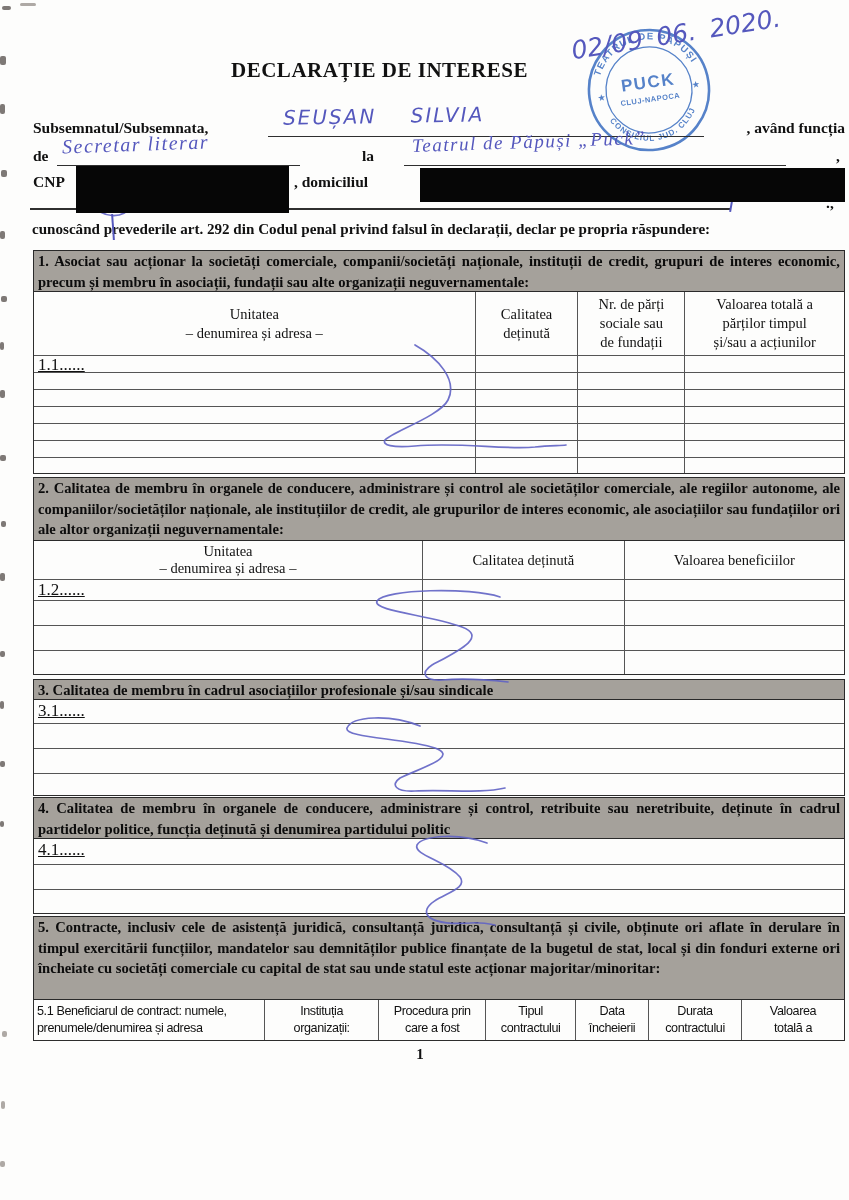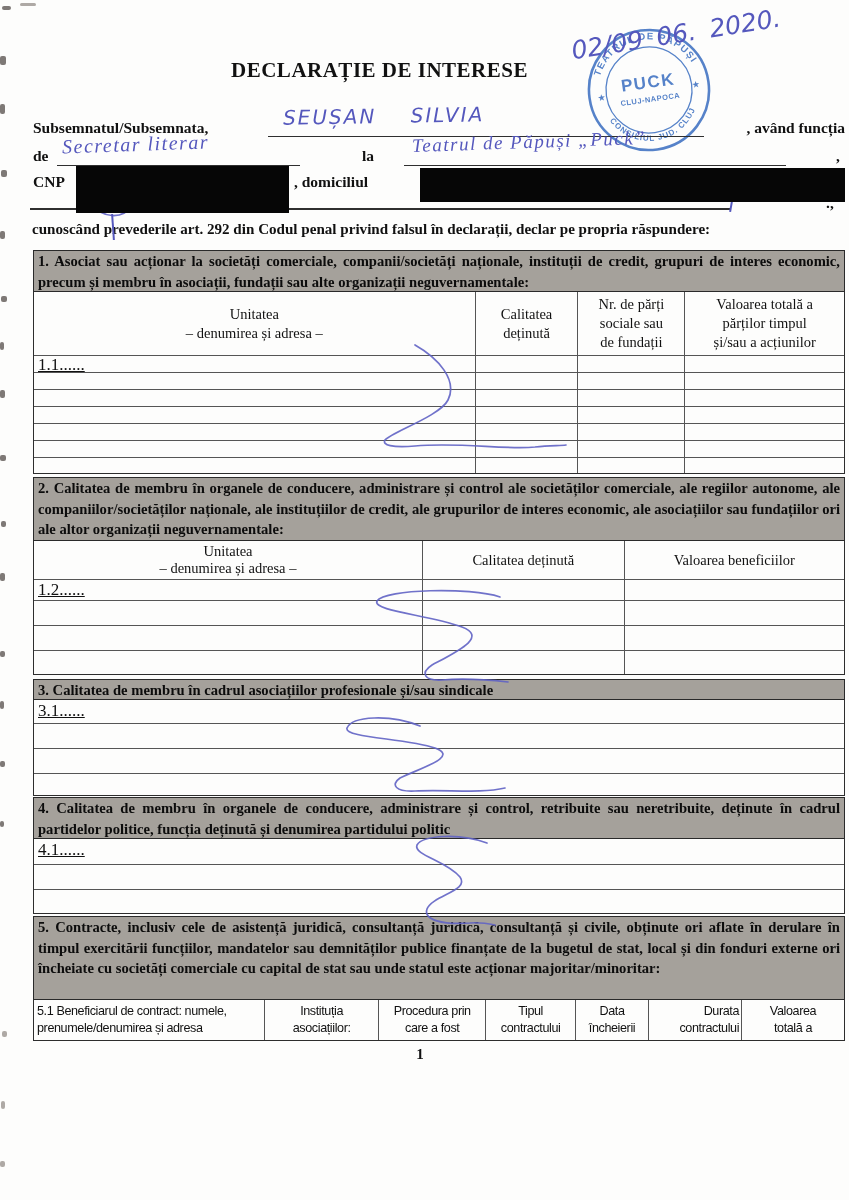--- a/index.html
+++ b/index.html
@@ -41,21 +41,21 @@
   .td + .td{border-left:1px solid #555;}
   .hcell{display:flex;flex-direction:column;align-items:center;justify-content:center;
          text-align:center;font-size:14.5px;line-height:19px;padding:2px 2px;}
   .rowlabel{font-size:17px;padding:0 0 0 4px;line-height:17px;text-decoration:underline;}
   
   .s1c1{width:54.4%;} .s1c2{width:12.7%;} .s1c3{width:13.2%;} .s1c4{width:19.7%;}
   
   .s2c1{width:47.9%;} .s2c2{width:24.9%;} .s2c3{width:27.2%;}
   
   .s5c1{width:28.4%;} .s5c2{width:14.1%;} .s5c3{width:13.2%;} .s5c4{width:11.1%;}
-  .s5c5{width:9.0%;}  .s5c6{width:11.5%;align-items:flex-end;} .s5c7{width:12.7%;}
+  .s5c5{width:9.0%;}  .s5c6{width:11.5%;} .s5c7{width:12.7%;}
   .s5 .hcell{font-family:"Liberation Sans","DejaVu Sans",sans-serif;font-size:12.6px;
              letter-spacing:-.4px;line-height:17px;}
   .s5 .left{align-items:flex-start;text-align:left;padding-left:3px;}
   .squig{position:absolute;z-index:4;pointer-events:none;}
   .squig path{fill:none;stroke:#6063c4;stroke-width:1.7;stroke-linecap:round;opacity:.9;}
   .tick{position:absolute;width:2px;background:#5558bd;z-index:4;}
   .footer{position:absolute;top:1046px;left:0;width:840px;text-align:center;
           font-weight:bold;font-size:15px;}
 </style>
 </head>
@@ -280,21 +280,21 @@
 
   <div class="band" style="top:916px;height:84px;">5. Contracte, inclusiv cele de asistență juridică, consultanță juridică, consultanță și civile, obținute ori aflate în derulare în timpul exercitării funcțiilor, mandatelor sau demnităților publice finanțate de la bugetul de stat, local și din fonduri externe ori încheiate cu societăți comerciale cu capital de stat sau unde statul este acționar majoritar/minoritar:</div>
   <div class="tbl s5" style="top:1000px;">
     <div class="tr" style="height:40px;">
       <div class="td s5c1 hcell left">
         <span>5.1 Beneficiarul de contract: numele,</span>
         <span>prenumele/denumirea și adresa</span>
       </div>
       <div class="td s5c2 hcell">
         <span>Instituția</span>
-        <span>asociațiilor:</span>
+        <span>organizații:</span>
       </div>
       <div class="td s5c3 hcell">
         <span>Procedura prin</span>
         <span>care a fost</span>
       </div>
       <div class="td s5c4 hcell">
         <span>Tipul</span>
         <span>contractului</span>
       </div>
       <div class="td s5c5 hcell">

